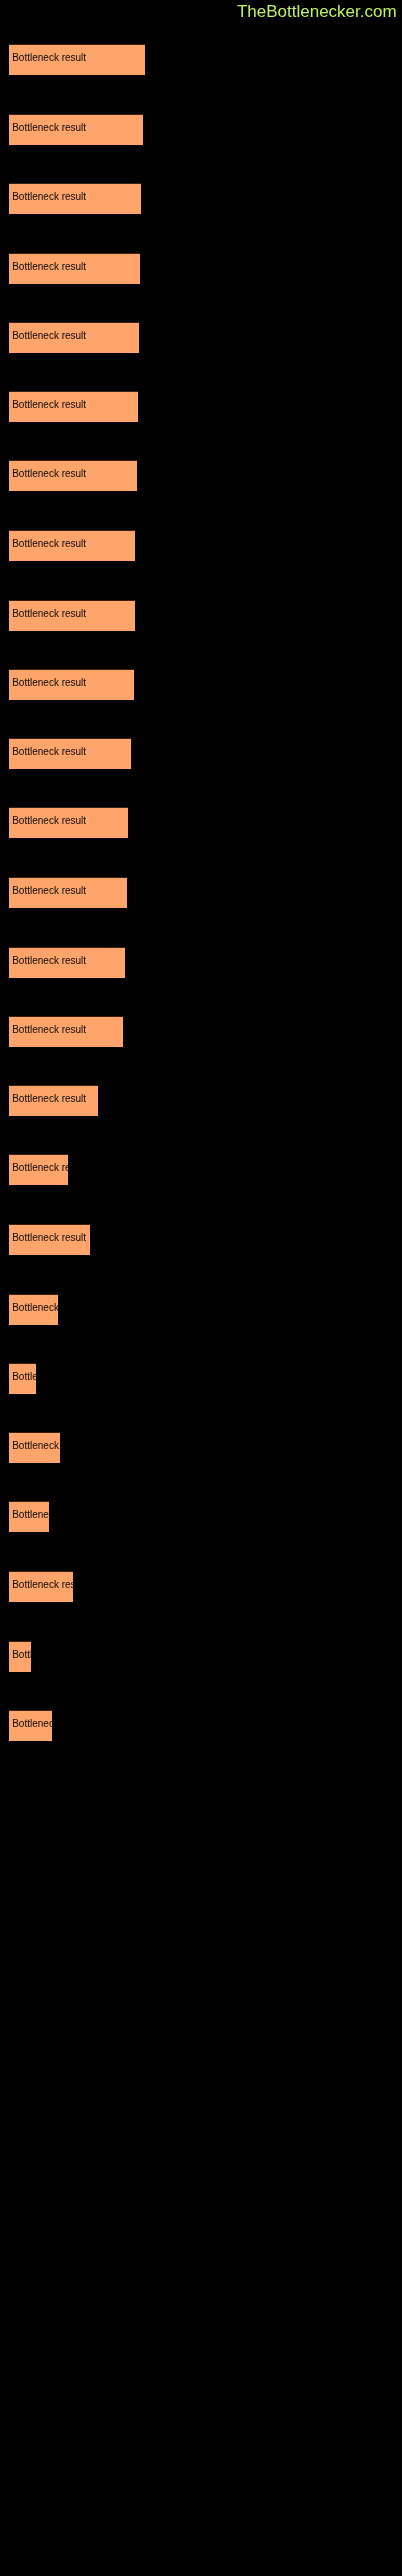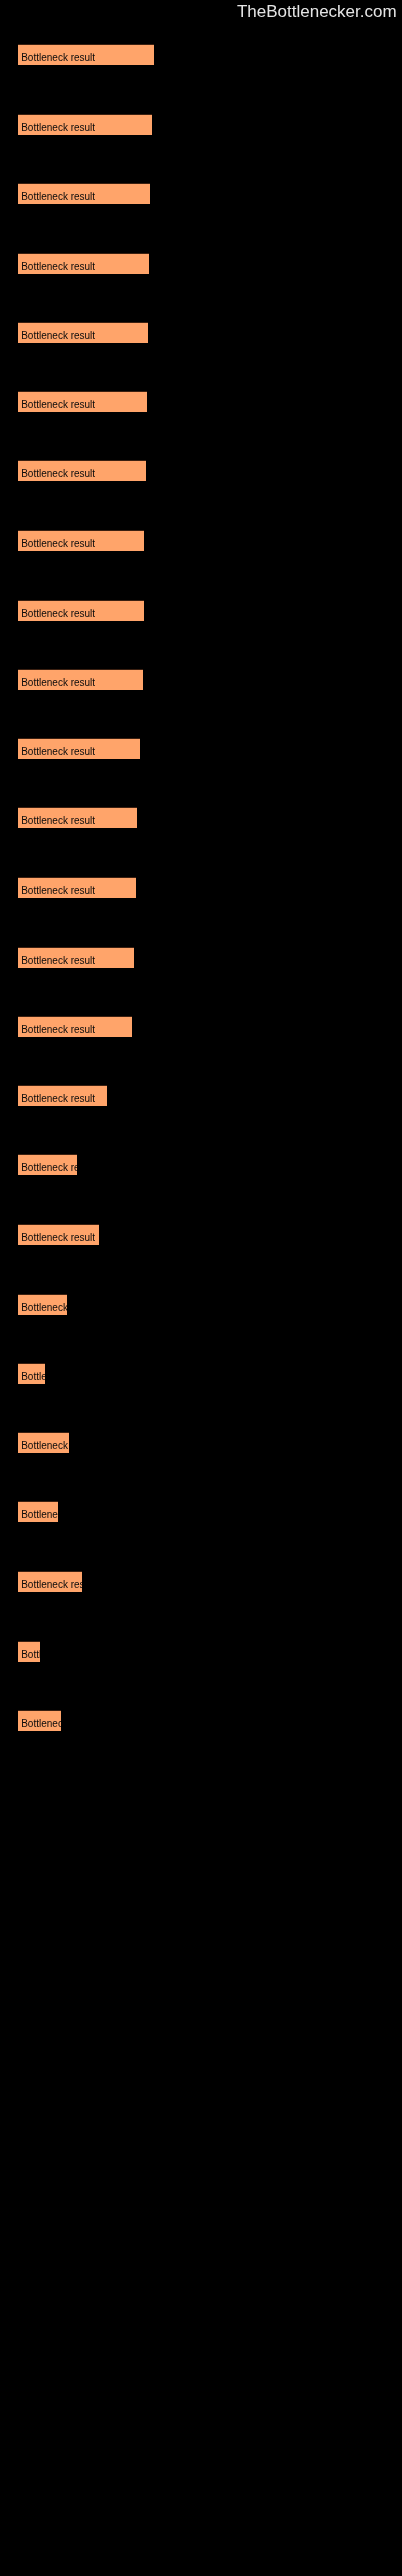--- a/index.html
+++ b/index.html
@@ -14,29 +14,29 @@
     background: #000000;
     overflow: hidden;
     font-family: "Liberation Sans", sans-serif;
   }
   #site-title {
     position: absolute;
     right: 6.4px;
     top: 0.8px;
     font-size: 17px;
     line-height: 21px;
-    color: #e5e5e5;
+    color: #bef264;
     letter-spacing: 0px;
     white-space: nowrap;
     font-family: "Liberation Sans", sans-serif;
   }
   .bar {
     position: absolute;
-    left: 18px;
-    height: 21px;
+    left: 9px;
+    height: 31px;
     background: #ffa46a;
     border-top: 1.6px solid #3a1f10;
     box-sizing: border-box;
     overflow: hidden;
     white-space: nowrap;
     text-align: right;
   }
   .bar-label {
     position: absolute;
     left: 3.2px;

